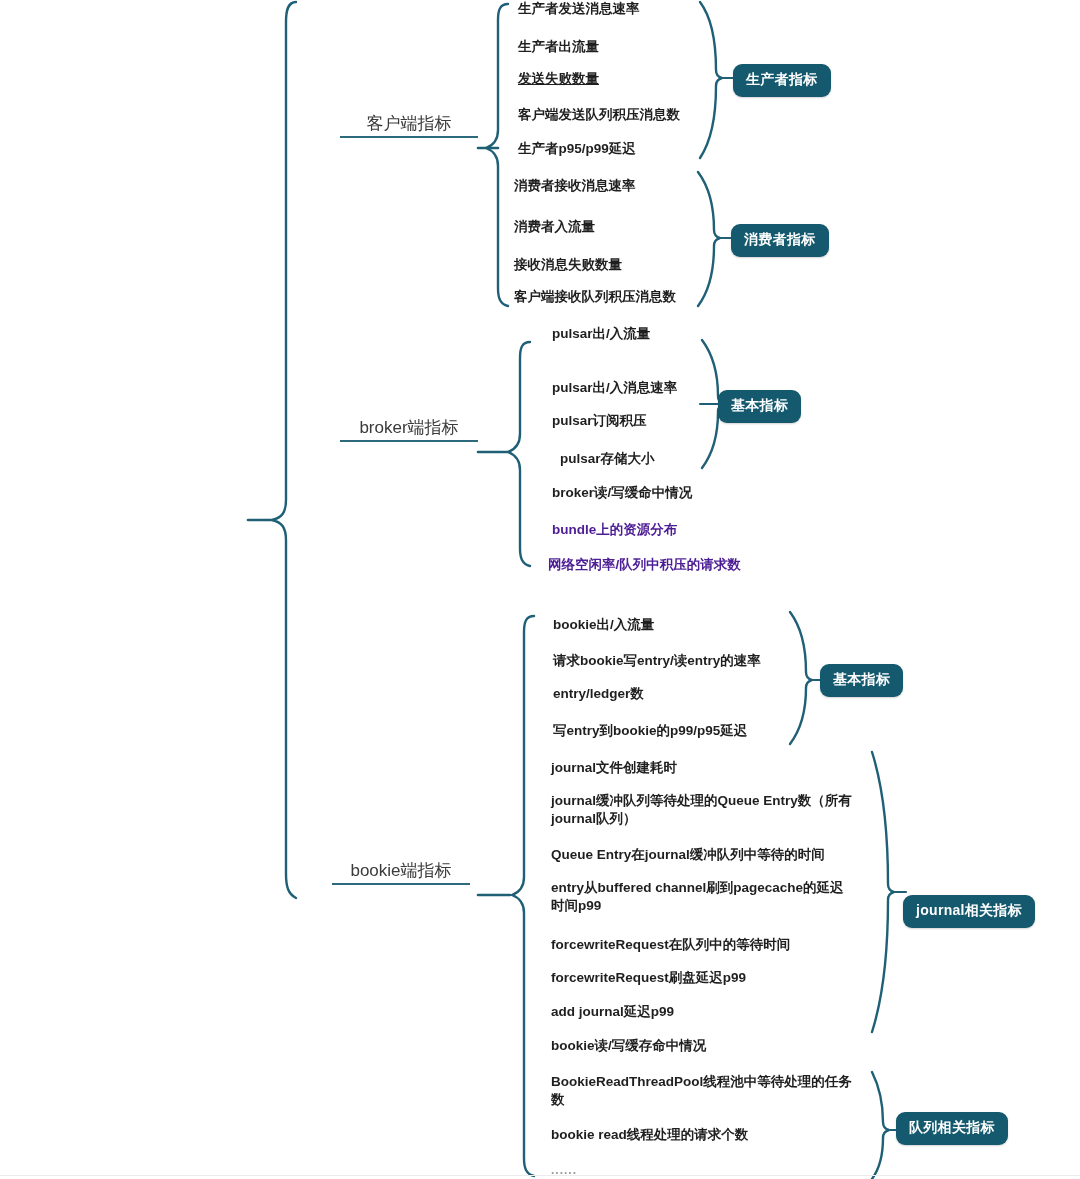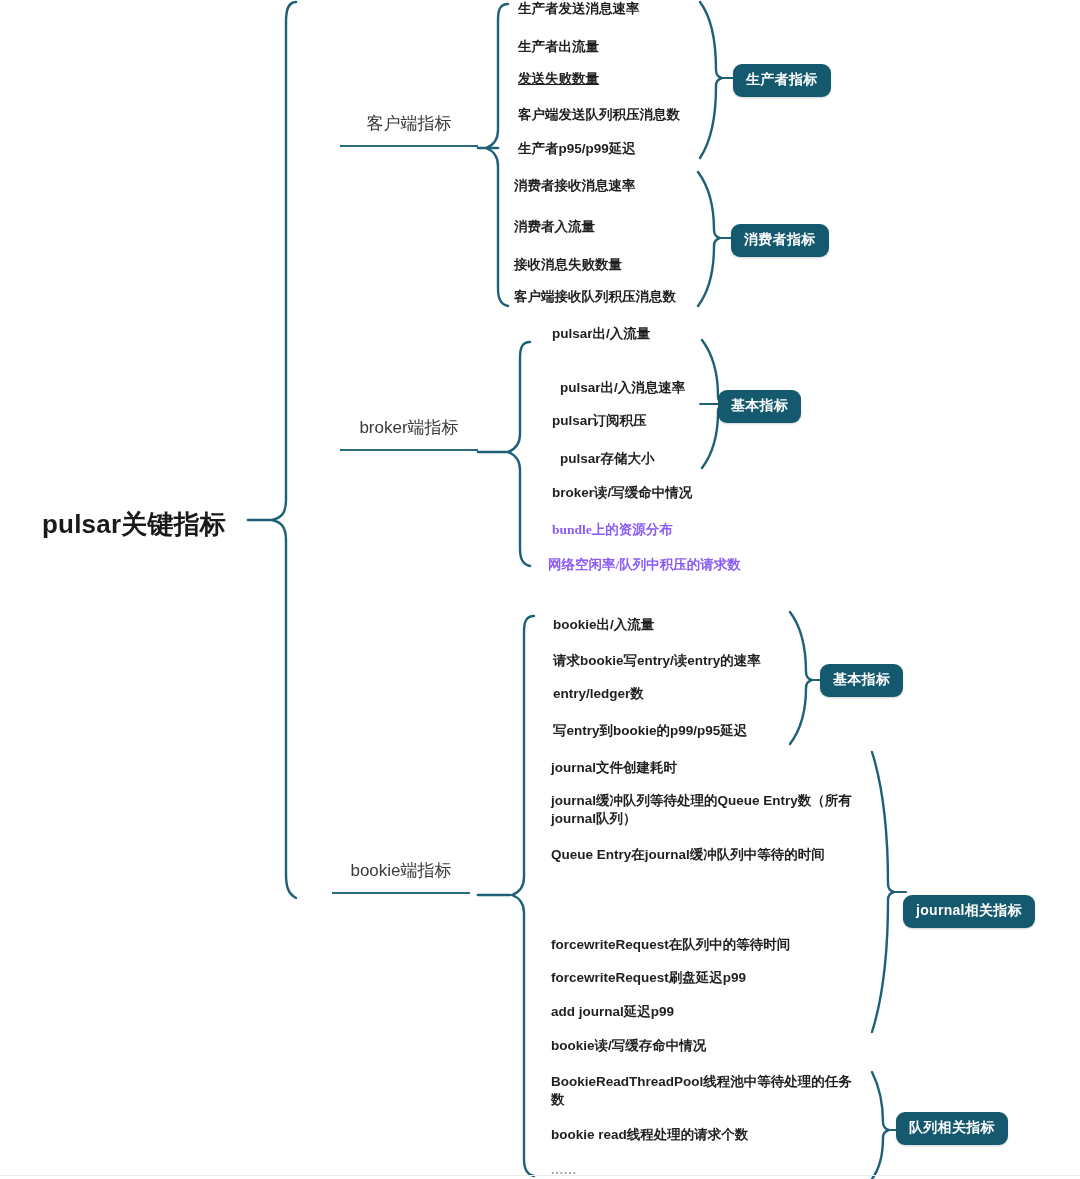--- a/index.html
+++ b/index.html
@@ -39,39 +39,38 @@
   }
   
   .branch {
     font-size: 17px;
     font-weight: normal;
     color: #3a3a3a;
     text-align: center;
   }
   .branch .branch-text {
     display: block;
-    padding-bottom: 10px;
+    padding-bottom: 1px;
   }
   .branch .branch-rule {
     display: block;
     height: 2px;
     background: #2d6a7e;
     width: 100%;
   }
   
   .leaf {
     position: absolute;
     font-size: 13.5px;
     font-weight: bold;
     color: #1f1f1f;
     line-height: 1.35;
   }
   .leaf.red {
-    color: #8b5cf6;
-    font-family: Liberation Serif, serif;
+    color: #4c1d95;
   }
   .leaf.wrap {
     white-space: normal;
   }
   .leaf.ellipsis {
     color: #9a9a9a;
     font-size: 12px;
     letter-spacing: 1px;
   }
   
@@ -183,21 +182,20 @@
       <path d="M 872 1072
                C 880 1088, 883 1106, 883 1122
                C 883 1126, 885 1129, 889 1130
                C 885 1131, 883 1134, 883 1138
                C 883 1154, 880 1168, 872 1179"></path>
       <path d="M 889 1130 L 901 1130" stroke-width="2.2"></path>
 
     </g>
   </svg>
 
-  <div class="node root-label" style="left:42px; top:507px;">pulsar关键指标</div>
 
   <div class="node branch" style="left:340px; top:112px; width:138px;">
     <span class="branch-text">客户端指标</span>
     <span class="branch-rule"></span>
   </div>
 
   <div class="node branch" style="left:340px; top:416px; width:138px;">
     <span class="branch-text">broker端指标</span>
     <span class="branch-rule"></span>
   </div>
@@ -216,40 +214,41 @@
   <div class="badge" style="left:733px; top:64px;">生产者指标</div>
 
   <div class="leaf" style="left:514px; top:177px;">消费者接收消息速率</div>
   <div class="leaf" style="left:514px; top:218px;">消费者入流量</div>
   <div class="leaf" style="left:514px; top:256px;">接收消息失败数量</div>
   <div class="leaf" style="left:514px; top:288px;">客户端接收队列积压消息数</div>
 
   <div class="badge" style="left:731px; top:224px;">消费者指标</div>
 
   <div class="leaf" style="left:552px; top:325px;">pulsar出/入流量</div>
-  <div class="leaf" style="left:552px; top:379px;margin-left:8px;">pulsar出/入消息速率</div>
+  <div class="leaf" style="left:552px; top:379px;">pulsar出/入消息速率</div>
   <div class="leaf" style="left:552px; top:412px;">pulsar订阅积压</div>
   <div class="leaf" style="left:552px; top:450px;padding-left:8px;">pulsar存储大小</div>
 
   <div class="badge" style="left:718px; top:390px;">基本指标</div>
 
   <div class="leaf" style="left:552px; top:484px;">broker读/写缓命中情况</div>
   <div class="leaf red" style="left:552px; top:521px;">bundle上的资源分布</div>
   <div class="leaf red" style="left:548px; top:556px;">网络空闲率/队列中积压的请求数</div>
 
   <div class="leaf" style="left:553px; top:616px;">bookie出/入流量</div>
   <div class="leaf" style="left:553px; top:652px;">请求bookie写entry/读entry的速率</div>
   <div class="leaf" style="left:553px; top:685px;">entry/ledger数</div>
   <div class="leaf" style="left:553px; top:722px;">写entry到bookie的p99/p95延迟</div>
 
   <div class="badge" style="left:820px; top:664px;">基本指标</div>
 
   <div class="leaf" style="left:551px; top:759px;">journal文件创建耗时</div>
   <div class="leaf wrap" style="left:551px; top:792px; width:305px;">journal缓冲队列等待处理的Queue Entry数（所有journal队列）</div>
   <div class="leaf" style="left:551px; top:846px;">Queue Entry在journal缓冲队列中等待的时间</div>
+  <div class="leaf wrap" style="left:551px; top:879px; width:305px;">entry从buffered channel刷到pagecache的延迟时间p99</div>
   <div class="leaf" style="left:551px; top:936px;">forcewriteRequest在队列中的等待时间</div>
   <div class="leaf" style="left:551px; top:969px;">forcewriteRequest刷盘延迟p99</div>
   <div class="leaf" style="left:551px; top:1003px;">add journal延迟p99</div>
 
   <div class="badge" style="left:903px; top:878px;margin-top:17px;">journal相关指标</div>
 
   <div class="leaf" style="left:551px; top:1037px;">bookie读/写缓存命中情况</div>
 
   <div class="leaf wrap" style="left:551px; top:1073px; width:310px;">BookieReadThreadPool线程池中等待处理的任务数</div>
   <div class="leaf" style="left:551px; top:1126px;">bookie read线程处理的请求个数</div>

